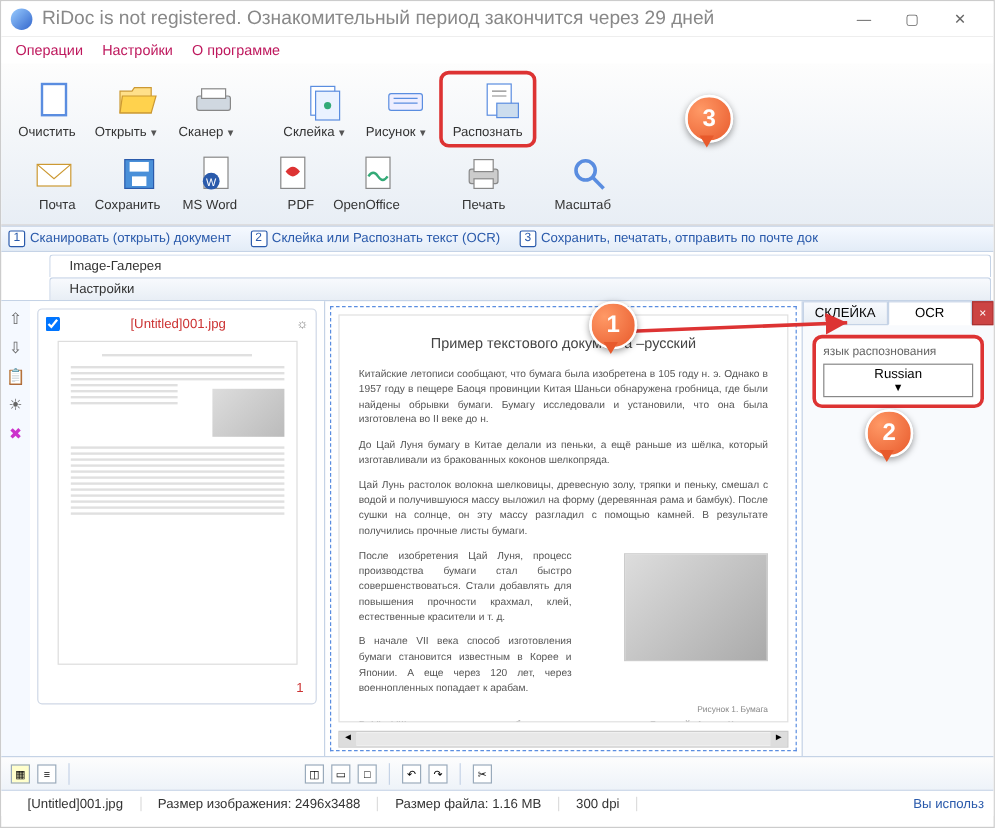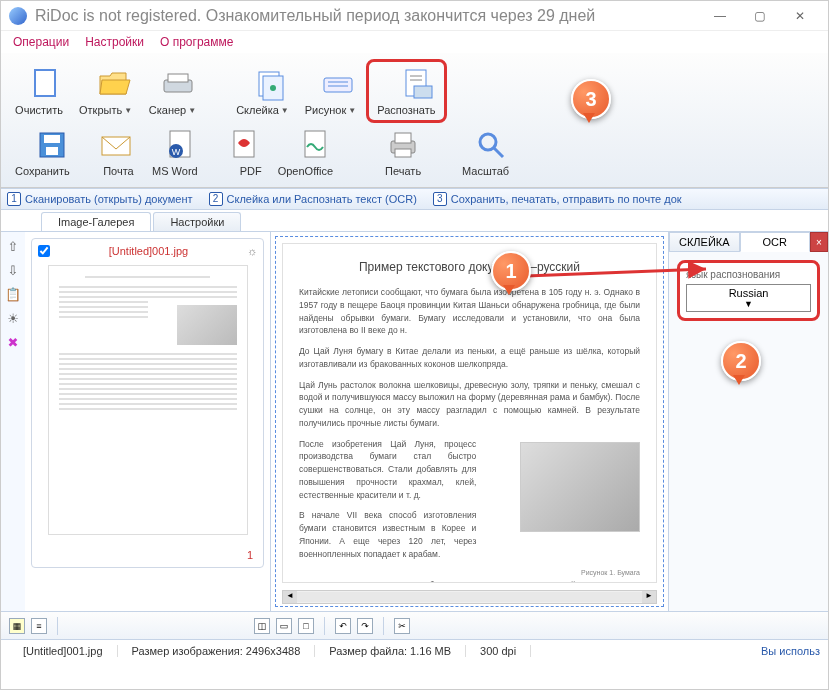--- a/index.html
+++ b/index.html
@@ -14,21 +14,21 @@
 .toolbar { background: linear-gradient(#fdfdfd,#e8eef5); padding: 6px 8px; border-bottom: 1px solid #ccc; }
 .toolbar-row { display: flex; align-items: center; gap: 4px; margin-bottom: 2px; }
 .tool-btn { display: flex; flex-direction: column; align-items: flex-end; padding: 2px 6px; min-width: 60px; font-size: 11px; color: #333; position: relative; }
 .tool-icon { width: 36px; height: 36px; margin-bottom: 2px; display: flex; align-items: center; justify-content: center; }
 .tool-label { display: flex; align-items: center; gap: 2px; }
 .dd-arrow { font-size: 8px; color: #555; }
 .highlight-red { border: 3px solid #d33; border-radius: 8px; }
 .stepbar { display: flex; align-items: center; background: linear-gradient(#f5f9ff,#e3ecf7); border-top: 1px solid #c5d3e6; border-bottom: 1px solid #c5d3e6; font-size: 11px; color: #2a5aab; padding: 2px 6px; height: 22px; overflow: hidden; white-space: nowrap; }
 .step-num { display: inline-block; width: 14px; height: 14px; border: 1px solid #2a5aab; border-radius: 2px; text-align: center; line-height: 12px; font-size: 10px; margin-right: 4px; background: #fff; }
 .stepbar .sep { flex: 0 0 16px; }
-.tabs { display: flex; margin-top: 2px; }
+.tabs { display: flex; margin-top: 2px; flex-direction: column; }
 .tab { font-size: 11px; padding: 3px 16px; background: linear-gradient(#f8fafd,#e8eef5); border: 1px solid #c5d3e6; border-bottom: none; color: #333; border-radius: 3px 3px 0 0; margin-right: 2px; }
 .tab.active { background: #fff; }
 .main { display: flex; height: 380px; border-top: 1px solid #c5d3e6; }
 .vtoolbar { width: 24px; background: #f5f9ff; display: flex; flex-direction: column; align-items: center; padding-top: 6px; gap: 8px; }
 .vtool { width: 16px; height: 16px; font-size: 13px; color: #666; display:flex; align-items:center; justify-content:center; }
 .gallery { width: 246px; border-right: 1px solid #c5d3e6; background: #fff; padding: 6px; }
 .thumb-card { border: 1px solid #cfd8e6; border-radius: 4px; padding: 6px; background: #fff; position: relative; height: 330px; }
 .thumb-head { display: flex; align-items: center; justify-content: space-between; font-size: 11px; }
 .thumb-title { color: #c33; }
 .thumb-check { width: 12px; height: 12px; }
@@ -154,35 +154,35 @@
           </svg>
         </div>
       <span>Распознать</span>
     </div>
   </div>
 
   <div class="toolbar-row">
     <div class="tool-btn">
       <div class="tool-icon">
           <svg class="icon" viewBox="0 0 36 36">
+            <rect x="4" y="10" width="28" height="18" fill="#fff" stroke="#cc9933"></rect>
+            <path d="M4 10 L18 22 L32 10" fill="none" stroke="#cc9933"></path>
+          </svg>
+        </div>
+      <span>Почта</span>
+    </div>
+    <div class="tool-btn">
+      <div class="tool-icon">
+          <svg class="icon" viewBox="0 0 36 36">
             <rect x="6" y="6" width="24" height="24" fill="#4a90d9" stroke="#2a5aab"></rect>
             <rect x="10" y="8" width="16" height="8" fill="#fff"></rect>
             <rect x="12" y="20" width="12" height="8" fill="#fff"></rect>
           </svg>
         </div>
       <span>Сохранить</span>
-    </div>
-    <div class="tool-btn">
-      <div class="tool-icon">
-          <svg class="icon" viewBox="0 0 36 36">
-            <rect x="4" y="10" width="28" height="18" fill="#fff" stroke="#cc9933"></rect>
-            <path d="M4 10 L18 22 L32 10" fill="none" stroke="#cc9933"></path>
-          </svg>
-        </div>
-      <span>Почта</span>
     </div>
     <div class="tool-btn">
       <div class="tool-icon">
           <svg class="icon" viewBox="0 0 36 36">
             <rect x="8" y="4" width="20" height="26" fill="#fff" stroke="#888"></rect>
             <circle cx="14" cy="24" r="7" fill="#2a5aab"></circle>
             <text x="14" y="28" font-size="9" fill="#fff" text-anchor="middle">W</text>
           </svg>
         </div>
       <span>MS Word</span>

